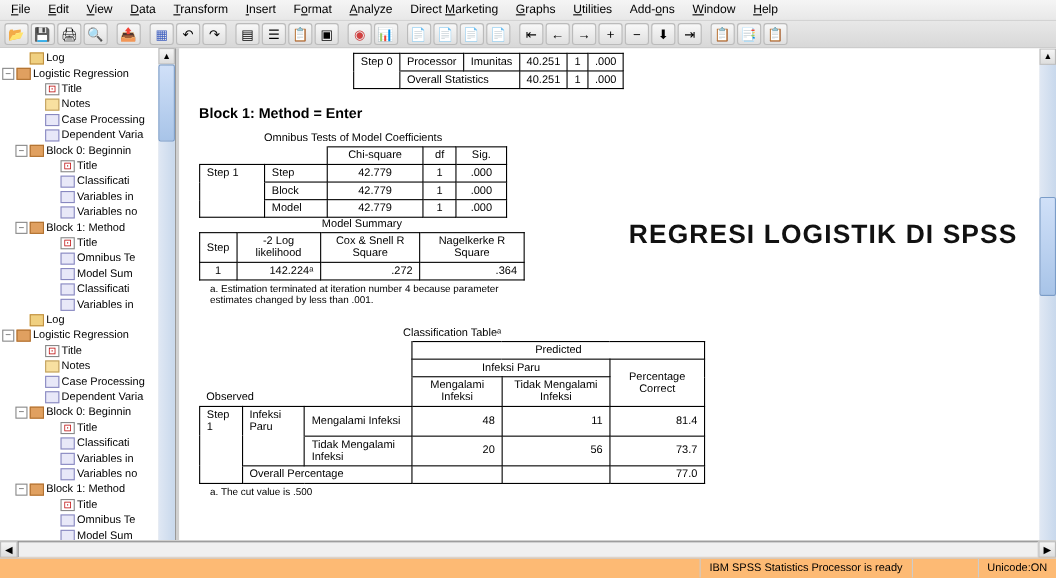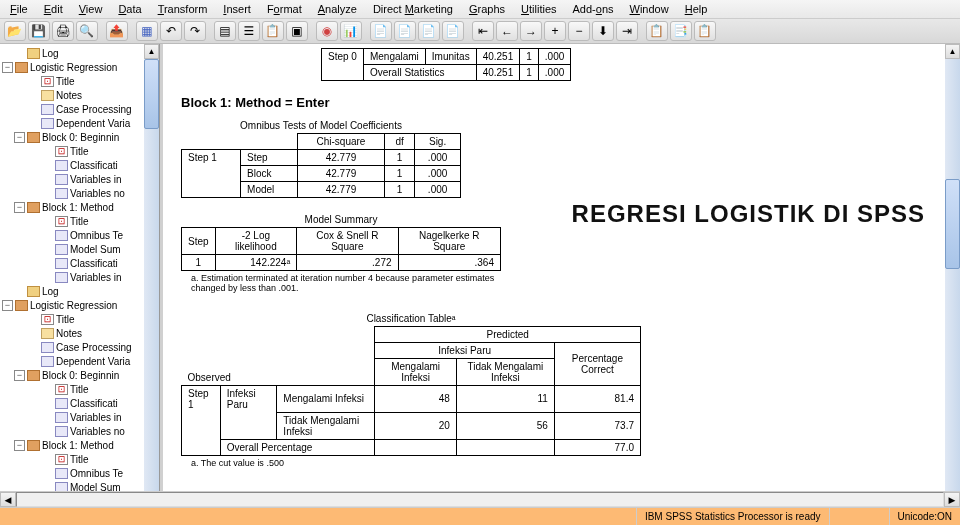--- a/index.html
+++ b/index.html
@@ -293,21 +293,21 @@
   </div>
   <div class="splitter"></div>
   <div class="content">
     <div class="content-inner">
       <div class="page">
 
         <table class="spss" style="margin-left:140px">
           <tbody>
           <tr>
                 <td class="lbl nb-bottom">Step 0</td>
-                <td class="lbl">Mengalami</td>
+                <td class="lbl">Processor</td>
                 <td class="lbl">Imunitas</td>
                 <td>40.251</td>
                 <td>1</td>
                 <td>.000</td>
               </tr>
           <tr>
                 <td class="nb-top"></td>
                 <td class="lbl" colspan="2">Overall Statistics</td>
                 <td>40.251</td>
                 <td>1</td>
@@ -346,21 +346,21 @@
                   <td class="nb-top"></td>
                   <td class="lbl">Model</td>
                   <td>42.779</td>
                   <td>1</td>
                   <td>.000</td>
                 </tr>
           </tbody>
             </table>
         </div>
 
-        <div style="width:320px;margin-top:16px">
+        <div style="width:296px;">
           <div class="tbl-title">Model Summary</div>
           <table class="spss" style="width:100%">
             <tbody>
                 <tr>
                   <th>Step</th>
                   <th>-2 Log likelihood</th>
                   <th>Cox &amp; Snell R Square</th>
                   <th>Nagelkerke R Square</th>
                 </tr>
             <tr>

